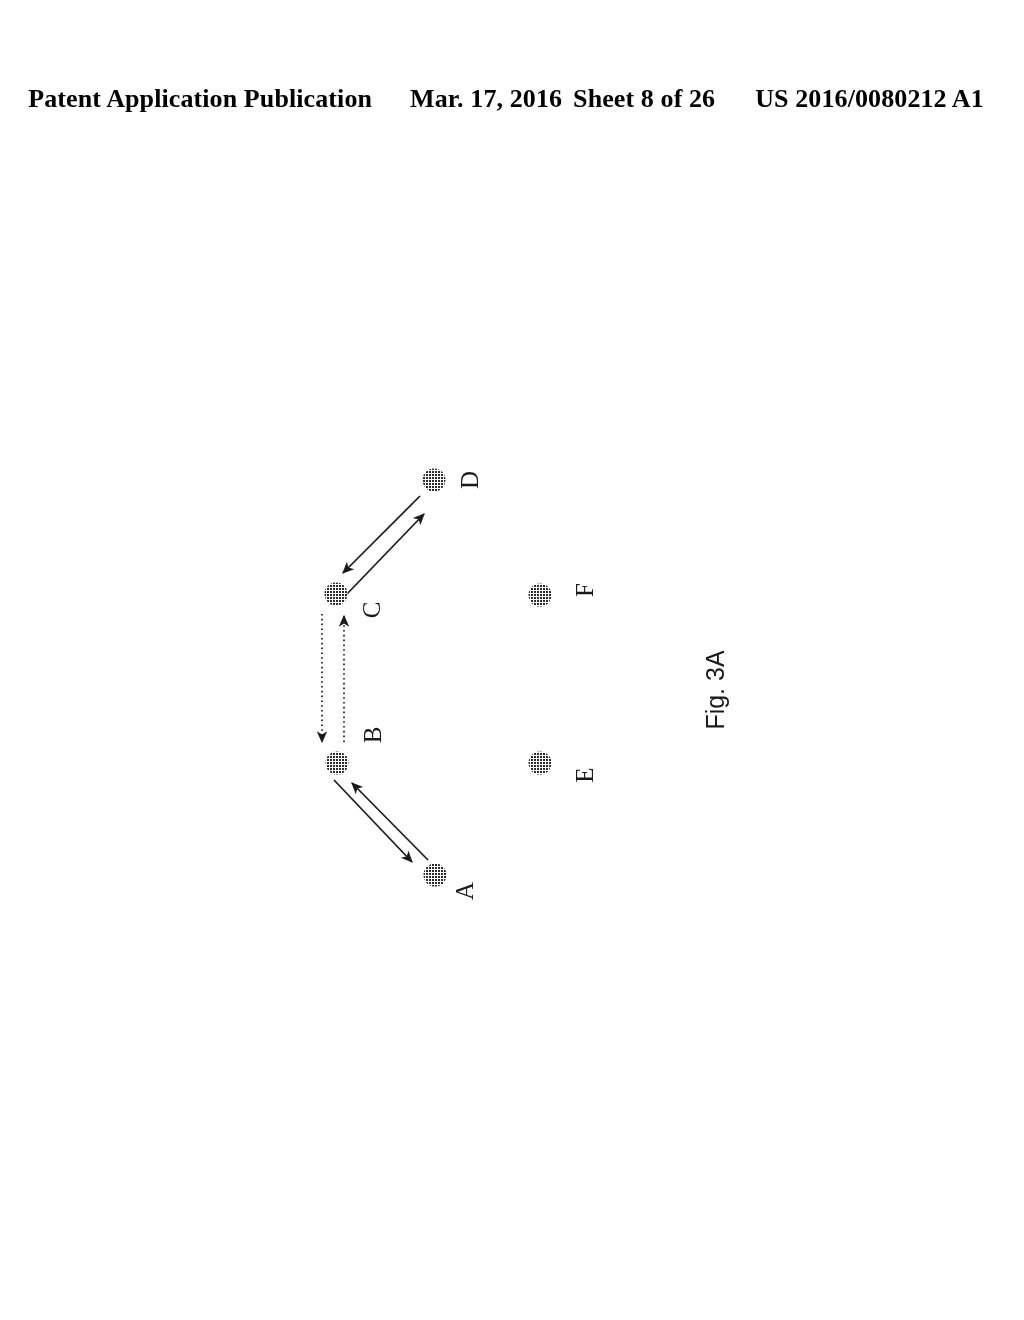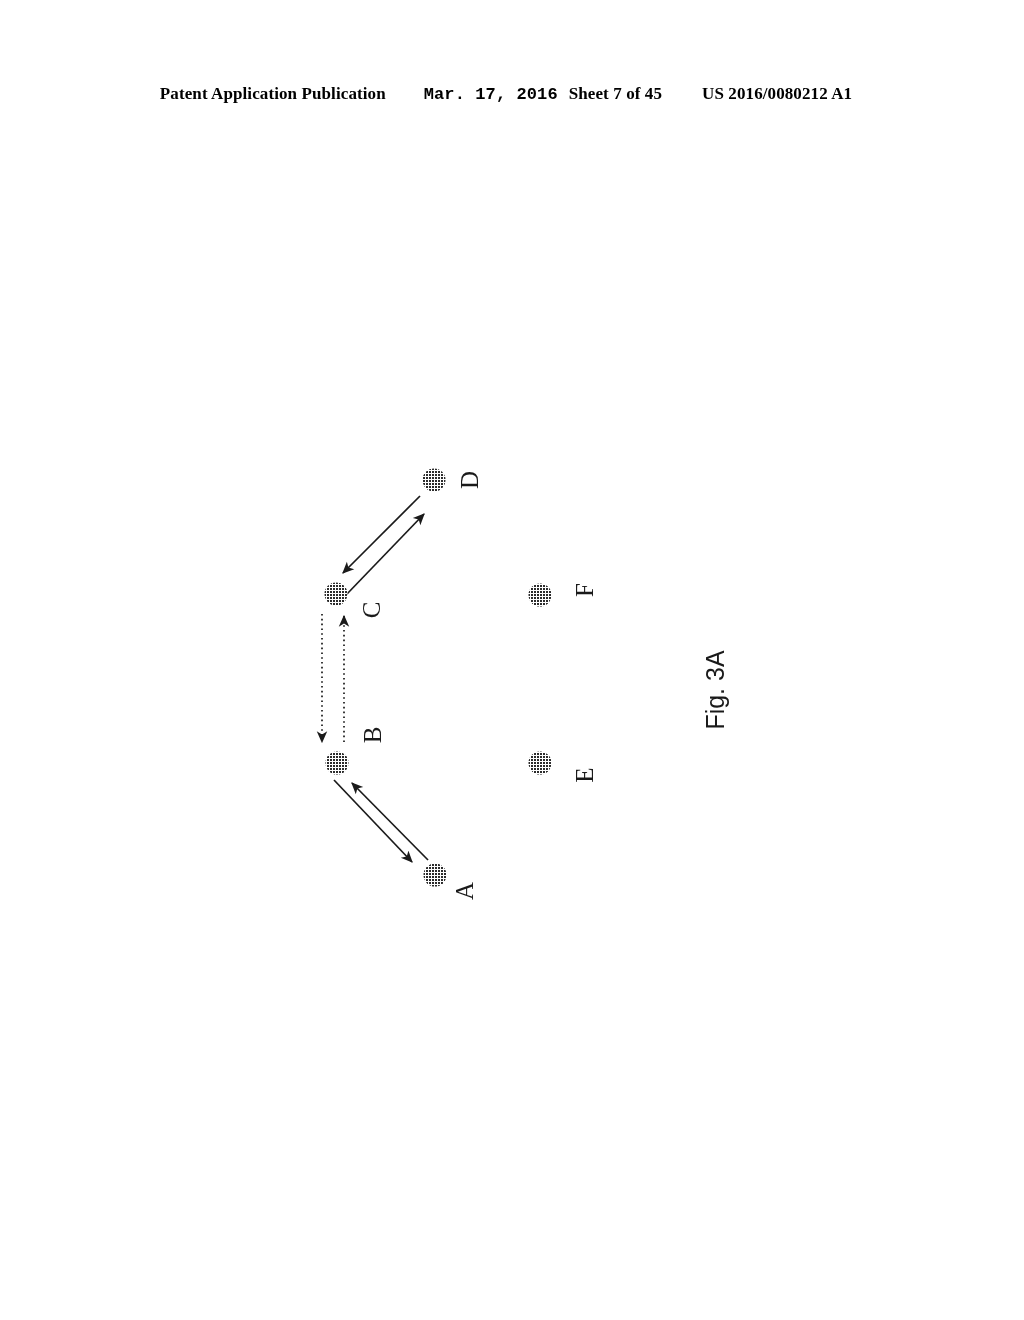--- a/index.html
+++ b/index.html
@@ -24,27 +24,27 @@
     position: absolute;
     left: 0;
     top: 84px;
     width: 1024px;
     height: 30px;
     display: flex;
     justify-content: center;
     align-items: baseline;
     font-family: "Liberation Serif", serif;
     font-weight: bold;
-    font-size: 17px;
+    font-size: 26px;
     color: #000000;
     letter-spacing: 0.1px;
     white-space: nowrap;
   }
   .header .hdr-pub   { margin-right: 38px; }
-  .header .hdr-date  { margin-right: 11px; font-family: Liberation Mono, monospace; }
+  .header .hdr-date  { margin-right: 11px; }
   .header .hdr-sheet { margin-right: 40px; }
   .header .hdr-num   { margin-right: 12px; }
 
   
   .figure {
     position: absolute;
     left: 0;
     top: 0;
     width: 1024px;
     height: 1320px;
@@ -86,21 +86,21 @@
   }
 </style>
 </head>
 <body>
 
 <div class="page">
 
   <div class="header">
     <span class="hdr-pub">Patent Application Publication</span>
     <span class="hdr-date">Mar. 17, 2016</span>
-    <span class="hdr-sheet">Sheet 7 of 45</span>
+    <span class="hdr-sheet">Sheet 8 of 26</span>
     <span class="hdr-num">US 2016/0080212 A1</span>
   </div>
 
   <div class="figure">
 
     <svg class="fig-svg" width="1024" height="1320" viewBox="0 0 1024 1320">
       <defs>
 
         <pattern id="halftone" width="3" height="3" patternUnits="userSpaceOnUse">
           <rect width="3" height="3" fill="#ffffff"></rect>

